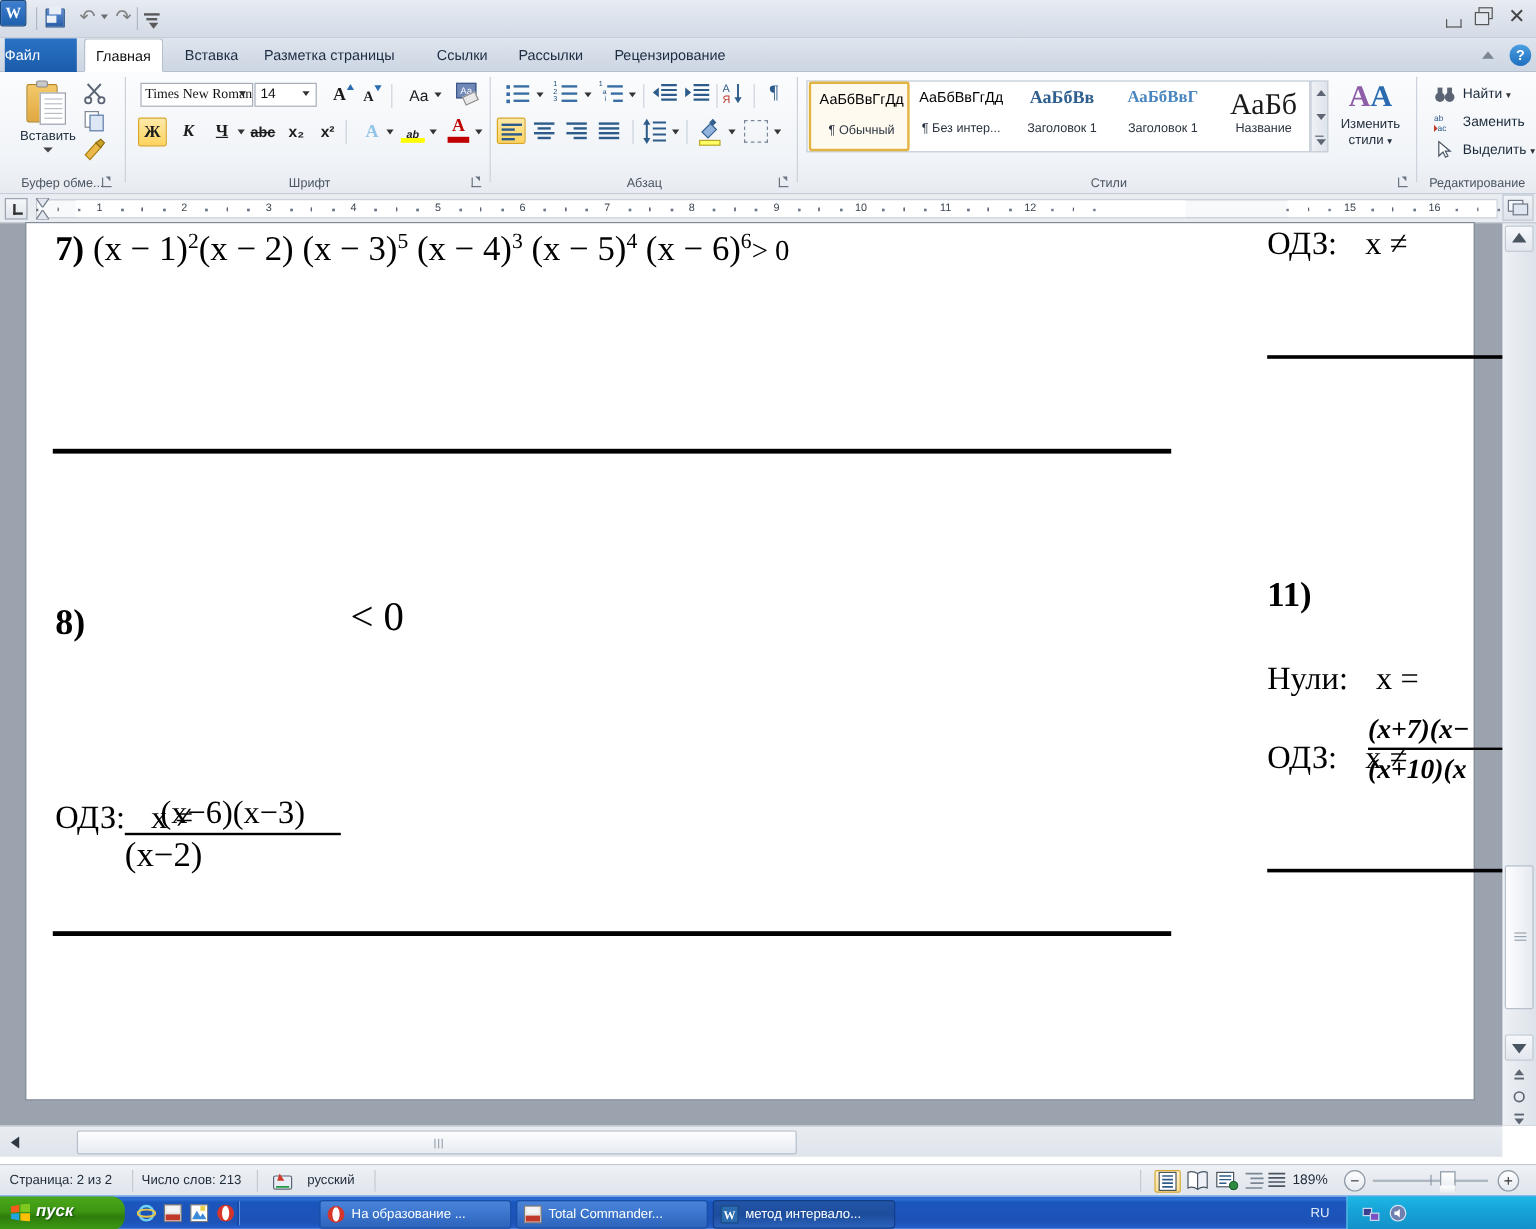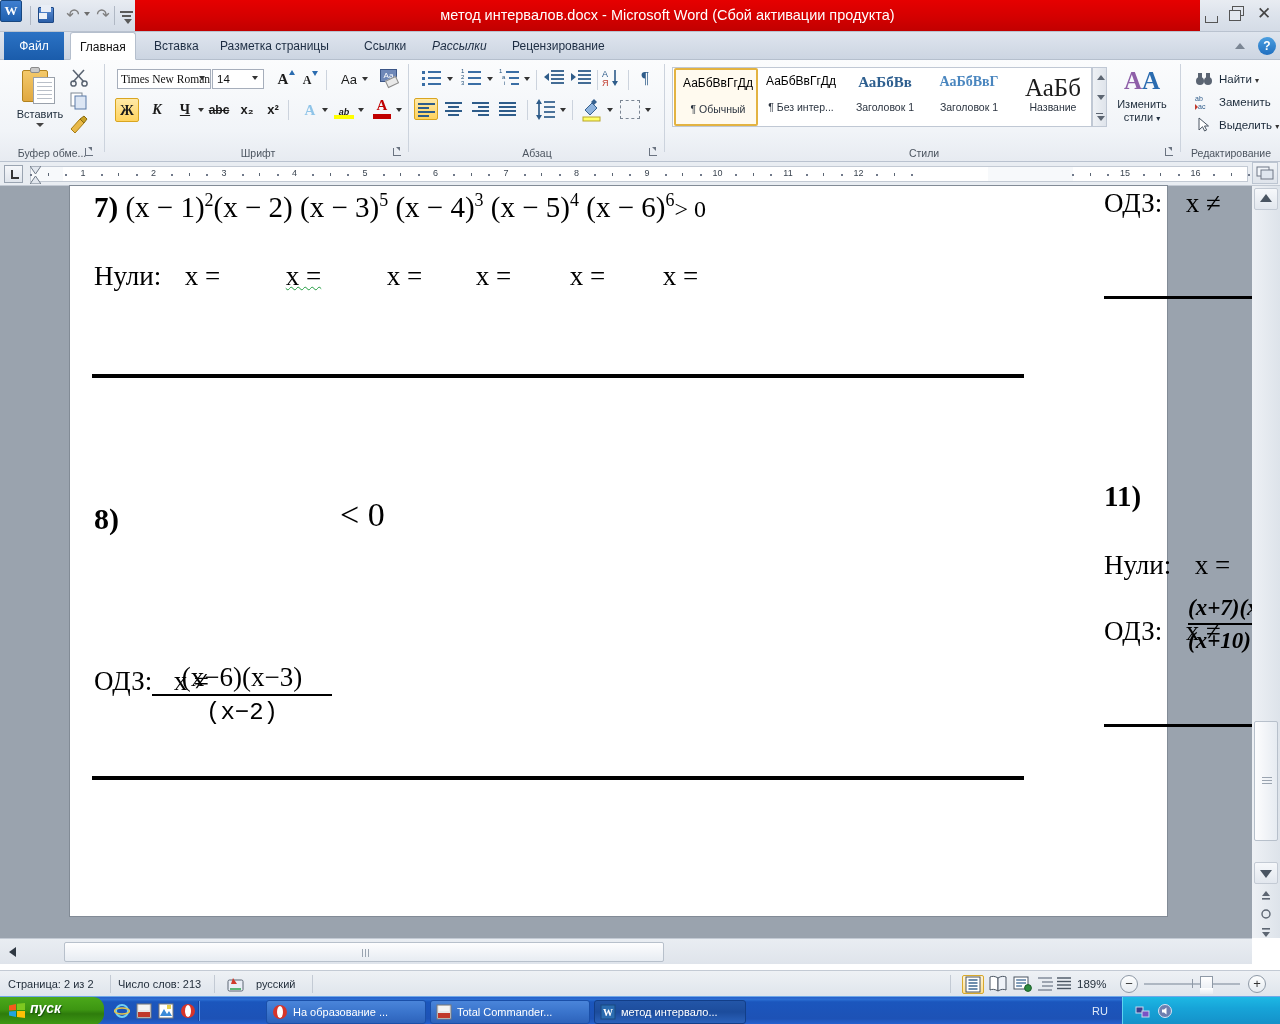--- a/index.html
+++ b/index.html
@@ -61,21 +61,21 @@
 
   
   #tabstrip{
     position:absolute; left:0; top:32px; width:1280px; height:28px;
     background:linear-gradient(to bottom,#dfe5ee,#ccd5e2);
     border-bottom:1px solid #b5bfcd;
   }
   #tab-file{
     position:absolute; left:4px; top:0; width:60px; height:28px;
     background:linear-gradient(to bottom,#2b72c4,#1a5cab);
-    color:#fff; font-size:12px; text-align:center; line-height:28px; cursor:pointer;
+    color:#fff; font-size:12px; line-height:28px; cursor:pointer;
   }
   .tab{
     position:absolute; top:0; height:28px; line-height:28px;
     font-size:12px; color:#1c2c42; text-align:center; cursor:pointer; padding:0 9px;
   }
   .tab.active{
     background:#fff; border:1px solid #b5bfcd; border-bottom:1px solid #fff;
     border-radius:3px 3px 0 0; color:#111;
   }
   #help-btn{position:absolute; left:1258px; top:5px; width:18px;height:18px;border-radius:9px;
@@ -224,32 +224,32 @@
   #ruler-white{position:absolute; left:32px; top:0; width:925px; height:14px; background:#fff;}
   #ruler-white2{position:absolute; left:1042px; top:0; width:174px; height:14px; background:#fff;}
   .rtick{position:absolute; top:6px; width:1px; height:3px; background:#5b6573;}
   .rnum{position:absolute; top:1px; font-size:9px; color:#3a4450; text-align:center; width:14px;}
   .rdot{position:absolute; top:7px; width:2px; height:2px; background:#70798a;}
   #ind-top{position:absolute; left:30px; top:2px; width:11px; height:8px;}
   #ind-bot{position:absolute; left:30px; top:12px; width:11px; height:8px;}
 
   
   #docarea{position:absolute; left:0; top:186px; width:1280px; height:752px; background:#9aa3ae;}
-  #page{position:absolute; left:22px; top:0px; width:1097px; height:730px; background:#fff;
-     box-shadow:0 0 0 1px #828b96;margin-left:48px;}
+  #page{position:absolute; left:22px; top:0px; width:1206px; height:730px; background:#fff;
+     box-shadow:0 0 0 1px #828b96;}
   .mathline{position:absolute; font-family:"Liberation Serif", serif; color:#000; white-space:nowrap;}
   sup{font-size:62%; vertical-align:super;}
   .hrule{position:absolute; background:#000; height:4px;}
   .spell-x{text-decoration:underline; text-decoration-style:wavy; text-decoration-color:#1f9b3f;
      text-decoration-thickness:1px;}
 
   #frac8{position:absolute; left:82px; top:476px; width:180px;}
   #frac8 .num{font-family:"Liberation Serif",serif; font-size:27px; text-align:center; line-height:30px;}
   #frac8 .bar{height:2px; background:#000; margin:2px 0 1px 0;}
-  #frac8 .den{font-family:Liberation Mono, monospace; font-size:24px; text-align:center; line-height:32px;}
+  #frac8 .den{font-family:Liberation Serif, serif; font-size:29px; line-height:32px;}
 
   #frac11{position:absolute; left:1118px; top:408px; width:160px; overflow:hidden;}
   #frac11 .num{font-family:"Liberation Serif",serif; font-style:italic; font-weight:bold;
      font-size:23px; line-height:28px; white-space:nowrap;}
   #frac11 .bar{height:2px; background:#000; margin:1px 0 2px 0; width:150px;}
   #frac11 .den{font-family:"Liberation Serif",serif; font-style:italic; font-weight:bold;
      font-size:23px; line-height:28px; white-space:nowrap;}
 
   
   #vscroll{position:absolute; left:1252px; top:186px; width:28px; height:752px;
@@ -343,43 +343,40 @@
   <div class="qat-btn" id="qat-undo">↶</div>
   <div id="qat-undo-arrow"></div>
   <div class="qat-btn" id="qat-redo">↷</div>
   <div id="qat-sep2"></div>
   <div class="qat-btn" id="qat-more">
     <div class="l1"></div>
     <div class="l2"></div>
     <div class="l3"></div>
   </div>
 
-  <div id="title-red">
-    <div id="title-text">метод интервалов.docx  -  Microsoft Word (Сбой активации продукта)</div>
-  </div>
 
   <div class="winbtn" id="btn-min">
       <div class="g"></div>
     </div>
   <div class="winbtn" id="btn-max">
     <div class="g1"></div>
     <div class="g2"></div>
   </div>
   <div class="winbtn" id="btn-close">
     <div class="x">✕</div>
   </div>
 </div>
 
 <div id="tabstrip">
   <div id="tab-file">Файл</div>
   <div class="tab active" style="left:70px;">Главная</div>
   <div class="tab" style="left:145px;">Вставка</div>
   <div class="tab" style="left:211px;">Разметка страницы</div>
   <div class="tab" style="left:355px;">Ссылки</div>
-  <div class="tab" style="left:423px;font-style:italic;">Рассылки</div>
+  <div class="tab" style="left:423px;">Рассылки</div>
   <div class="tab" style="left:503px;">Рецензирование</div>
   <div class="tab" style="left:624px;margin-top:31px;">Вид</div>
   <div id="collapse-btn">
       <div class="c"></div>
     </div>
   <div id="help-btn">?</div>
 </div>
 
 <div id="ribbon">
 
@@ -780,35 +777,20 @@
 </div>
 
 <div id="docarea">
   <div id="page">
 
     <div class="mathline" style="left:24px; top:4px; font-size:29px;">
       <span style="font-weight:bold;">7)</span>
       <span>(x − 1)<sup>2</sup>(x − 2) (x − 3)<sup>5</sup> (x − 4)<sup>3</sup> (x − 5)<sup>4</sup> (x − 6)<sup>6</sup><span style="font-size:24px;">&gt; 0</span></span>
     </div>
 
-    <div class="mathline" style="left:24px; top:75px; font-size:27px;">
-      <span>Нули:</span>
-      <span style="display:inline-block; width:10px;"></span>
-      <span>x =</span>
-      <span style="display:inline-block; width:52px;"></span>
-      <span class="spell-x">x =</span>
-      <span style="display:inline-block; width:52px;"></span>
-      <span>x =</span>
-      <span style="display:inline-block; width:40px;"></span>
-      <span>x =</span>
-      <span style="display:inline-block; width:45px;"></span>
-      <span>x =</span>
-      <span style="display:inline-block; width:44px;"></span>
-      <span>x =</span>
-    </div>
 
     <div class="hrule" style="left:22px; top:188px; width:932px;"></div>
 
     <div class="mathline" style="left:24px; top:316px; font-size:30px; font-weight:bold;">8)</div>
     <div id="frac8">
       <div class="num">(x−6)(x−3)</div>
       <div class="bar"></div>
       <div class="den">(x−2)</div>
     </div>
     <div class="mathline" style="left:270px; top:310px; font-size:34px;">&lt; 0</div>

